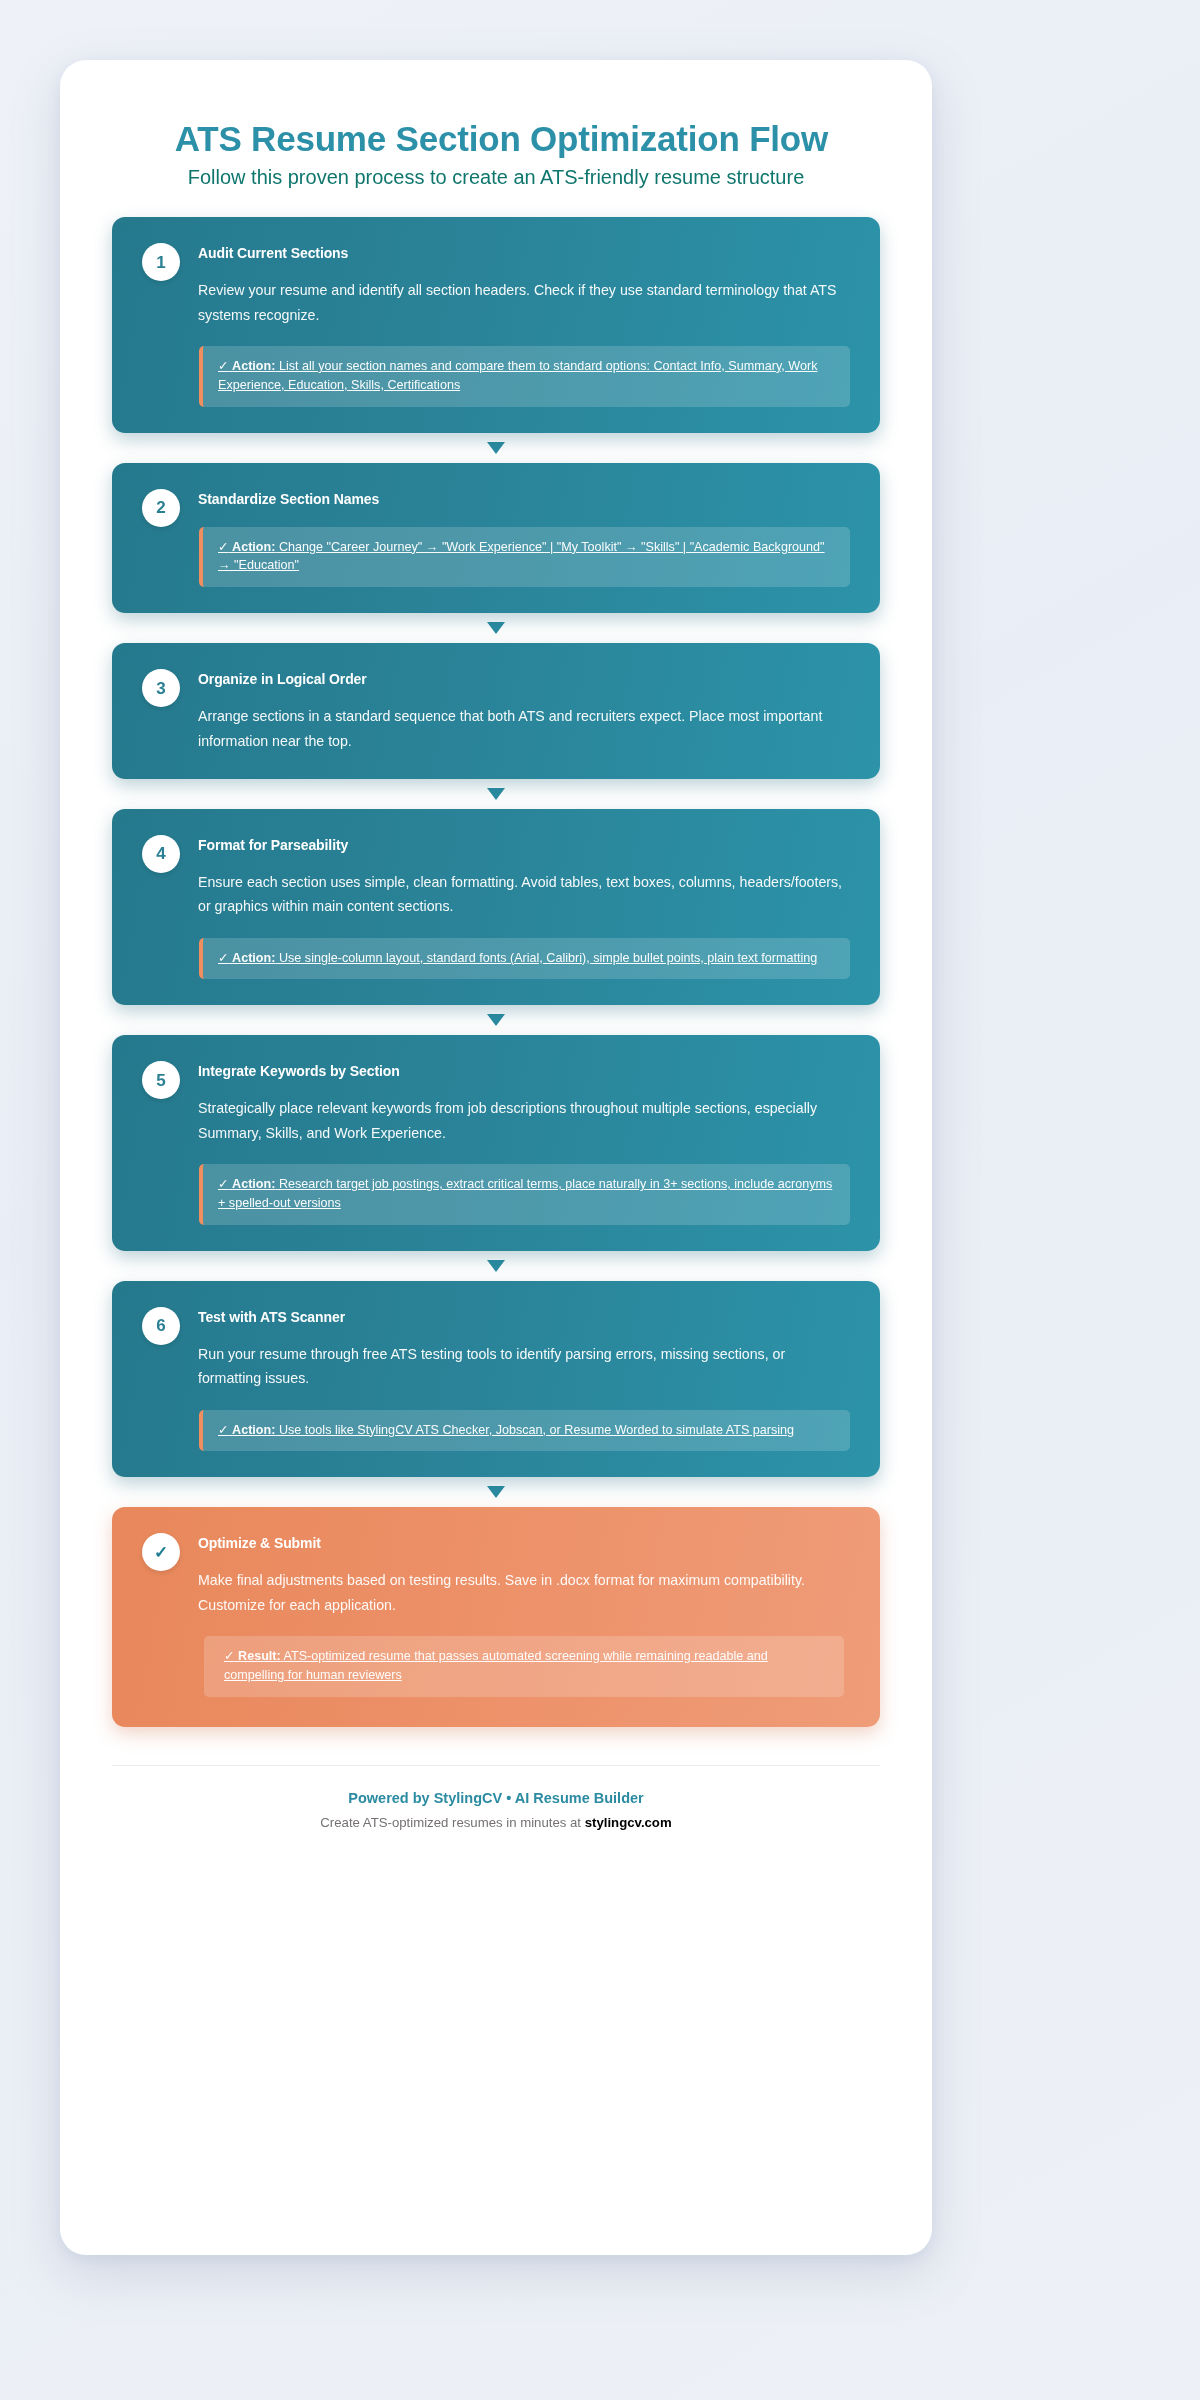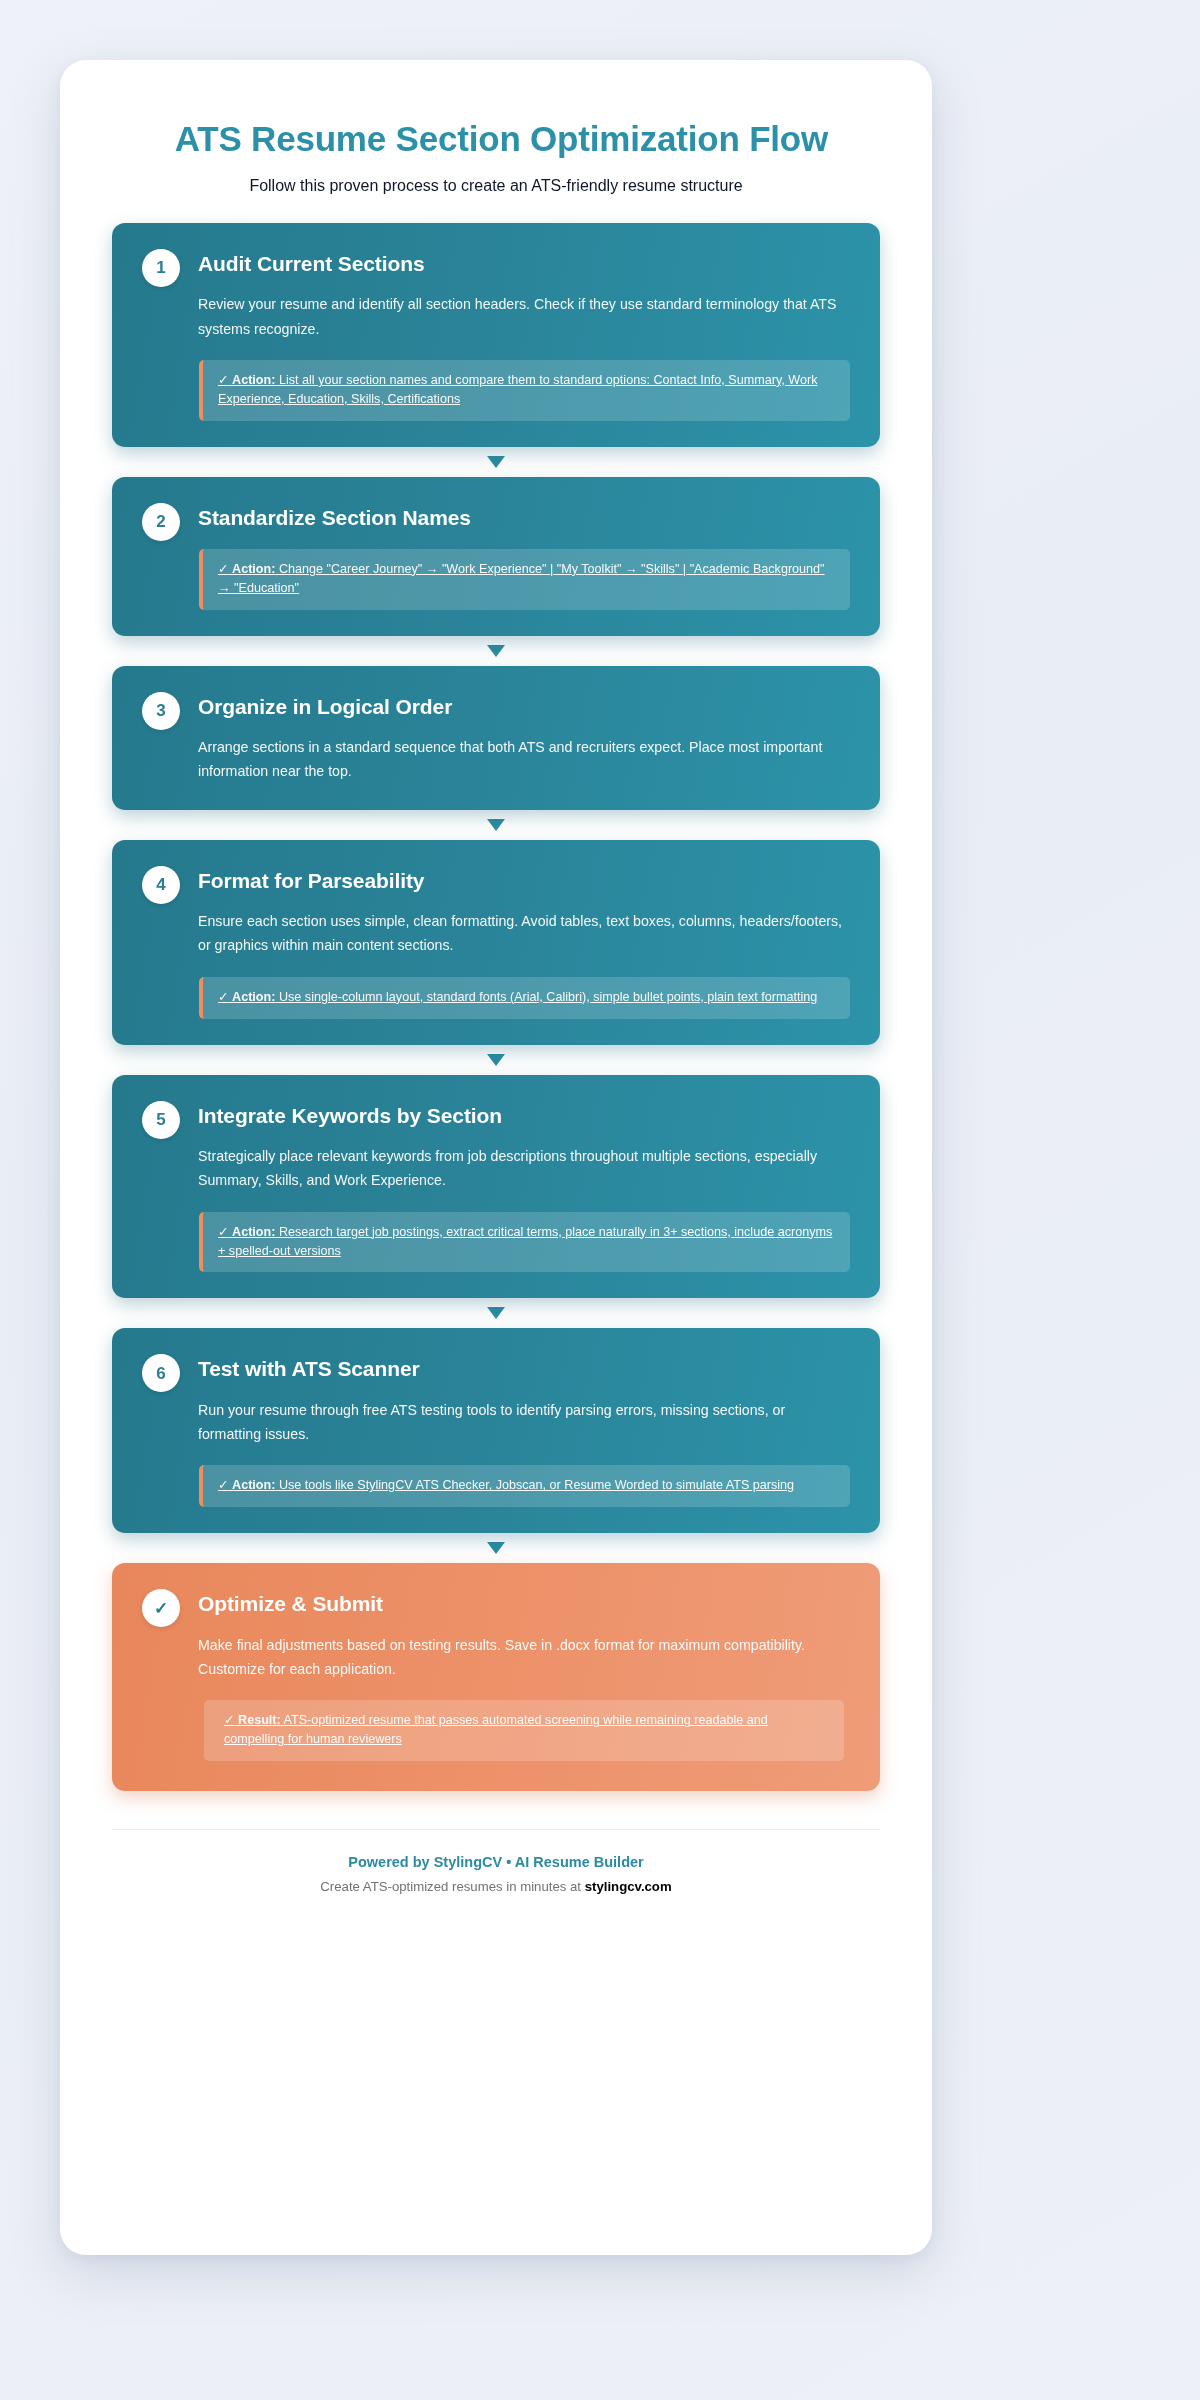--- a/index.html
+++ b/index.html
@@ -42,23 +42,23 @@
     color: #2b90a8;
     letter-spacing: -0.2px;
     line-height: 1.18;
   }
   .title-emoji {
     font-family: "DejaVu Sans", sans-serif;
     font-weight: normal;
     margin-right: 4px;
   }
   .subtitle {
-    margin-top: 15px;
-    font-size: 16px;
-    color: #0f172a;
+    margin-top: 4px;
+    font-size: 20px;
+    color: #0f766e;
     line-height: 1.35;
   }
 
   
   .flow { padding: 0 0 4px 0; }
 
   .step-card {
     position: relative;
     border-radius: 13px;
     padding: 24px 30px 26px 30px;
@@ -91,21 +91,21 @@
     justify-content: center;
     line-height: 1;
     margin-top: 2px;
     box-shadow: 0 2px 5px rgba(0,0,0,0.10);
   }
   .step-card.final .badge { color: #1f7d93; font-size: 17px; }
 
   .head-text { flex: 1 1 auto; padding-top: 4px; }
 
   .card-title {
-    font-size: 21px;
+    font-size: 14px;
     font-weight: bold;
     line-height: 1.2;
     letter-spacing: -0.1px;
   }
 
   .card-desc {
     margin-top: 16px;
     font-size: 14.2px;
     line-height: 1.72;
     color: rgba(255,255,255,0.95);

